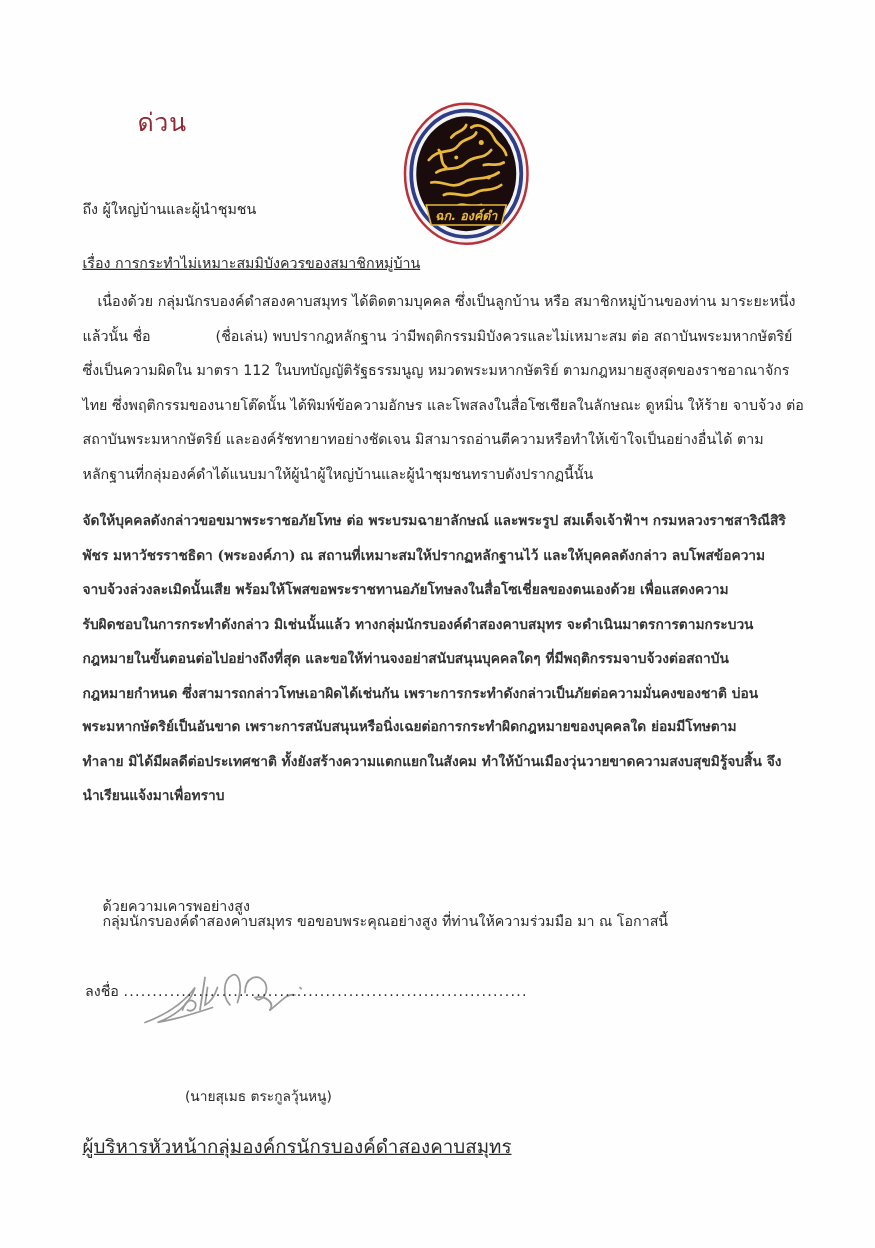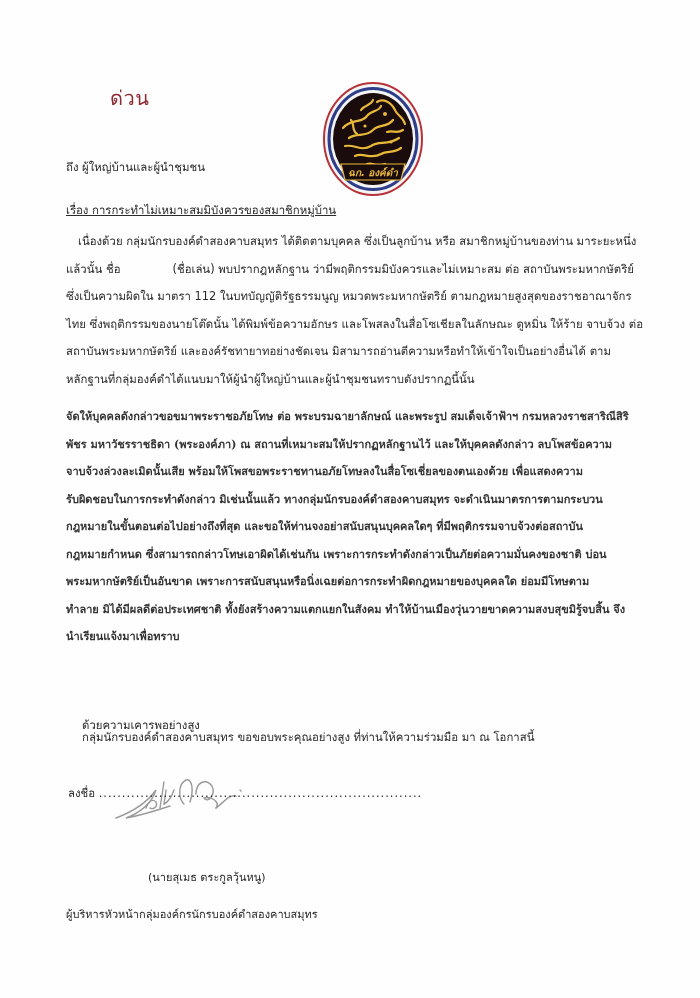--- a/index.html
+++ b/index.html
@@ -88,21 +88,22 @@
     .signer-name {
       position: absolute;
       left: 148px;
       top: 868px;
       font-size: 11px;
     }
     .signer-title {
       position: absolute;
       left: 66px;
       top: 905px;
-      font-size: 11px;
+      font-size: 15px;
+      text-decoration: underline;
     }
   </style>
 </head>
 <body>
 
 <div class="page">
 
   <div class="urgent">ด่วน</div>
 
   <div class="logo">

